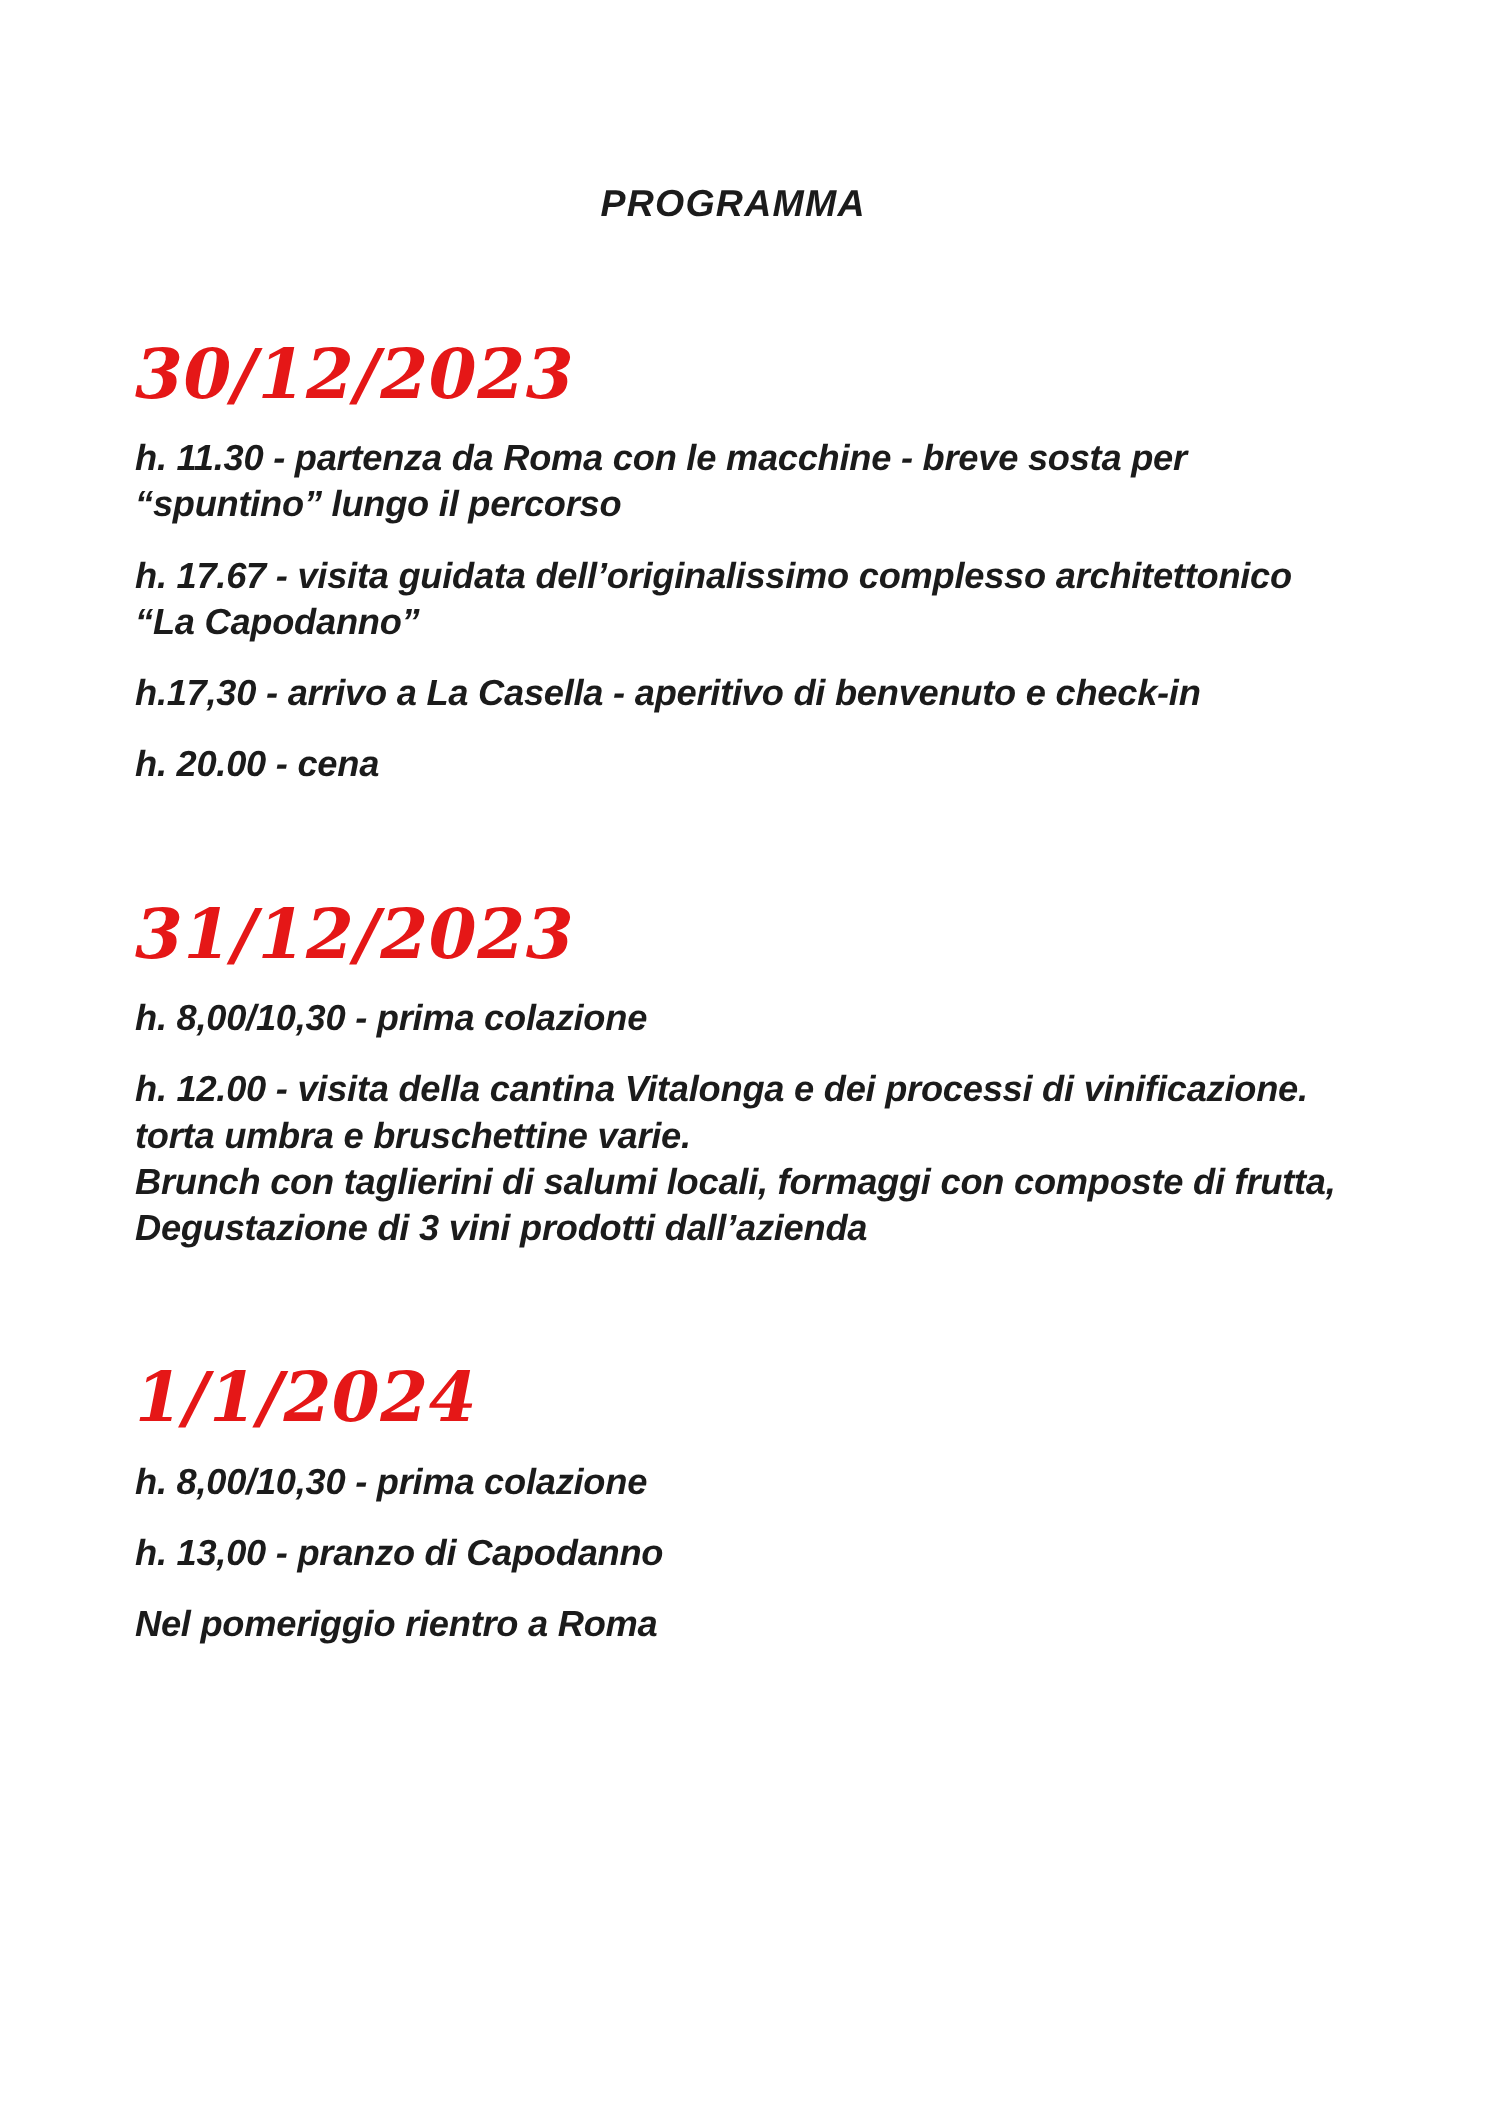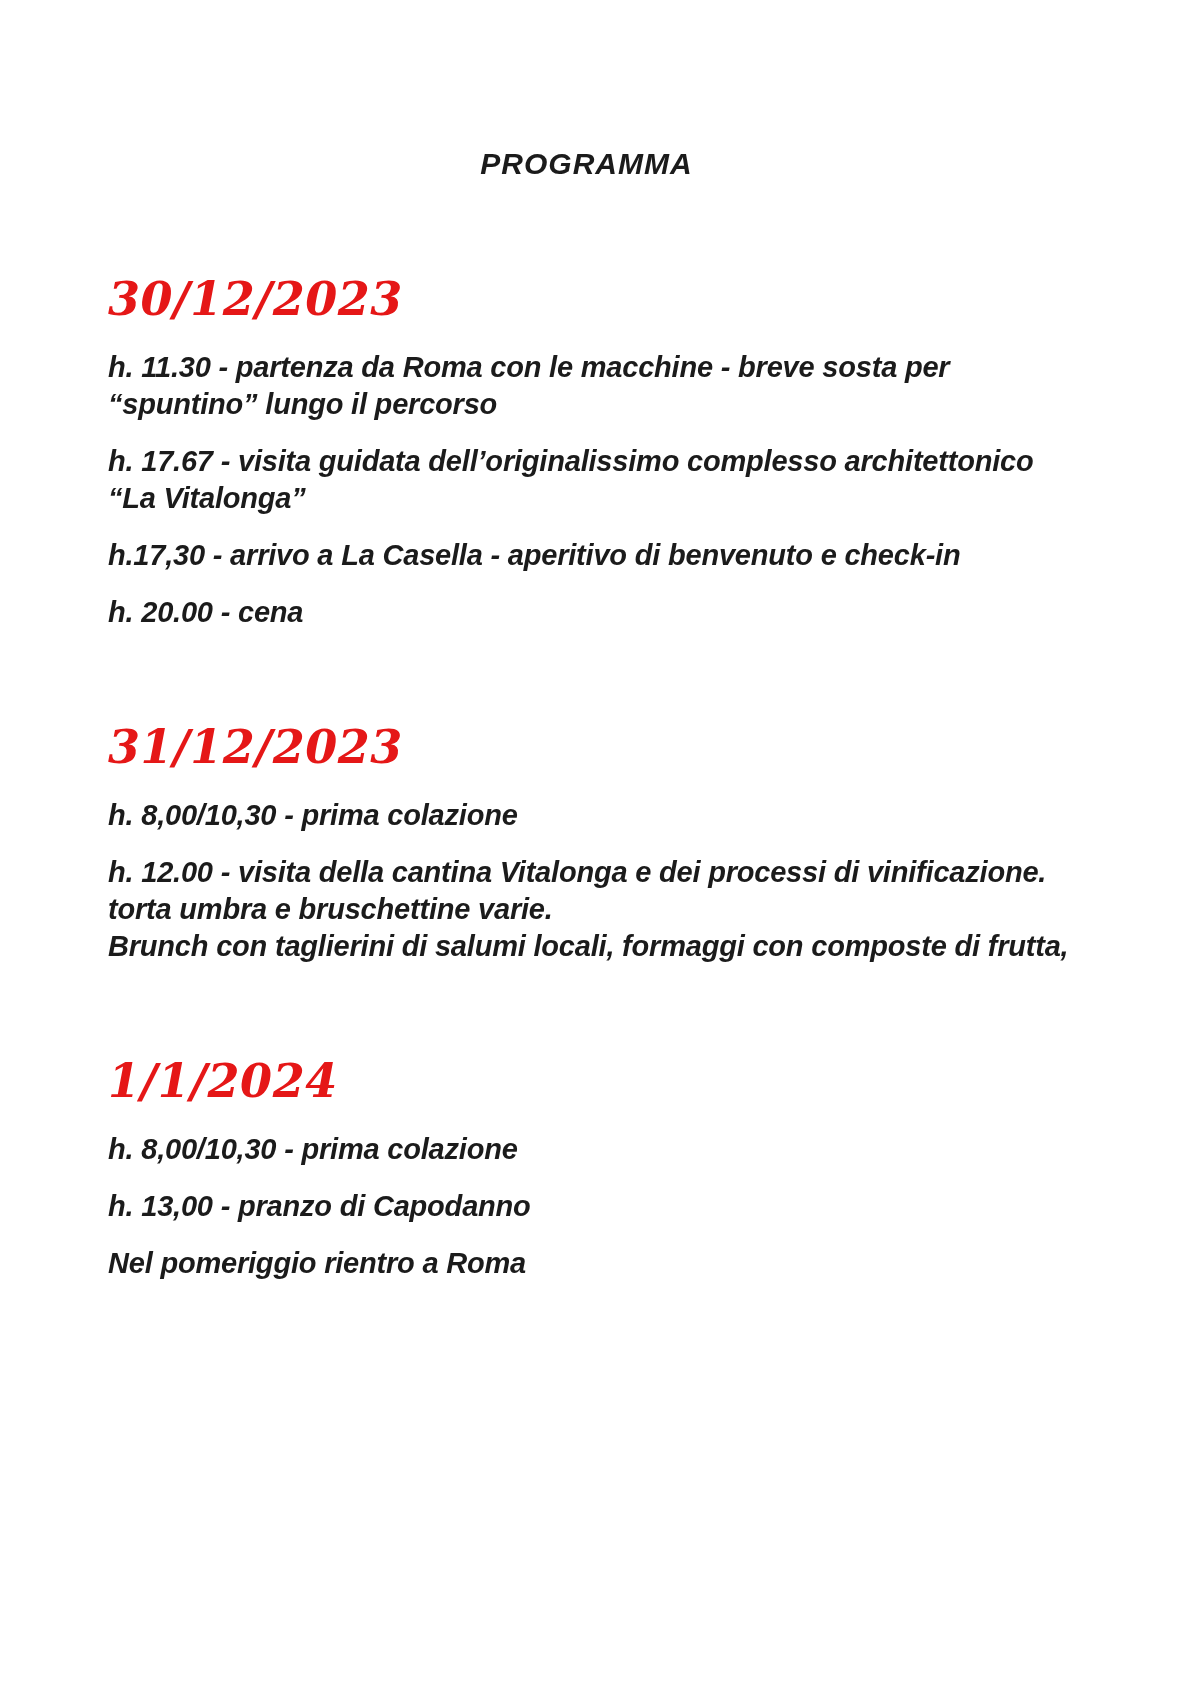--- a/index.html
+++ b/index.html
@@ -27,21 +27,21 @@
     font-weight: bold;
     font-style: italic;
     letter-spacing: 1px;
     color: var(--text);
   }
   .day-heading {
     margin: 88px 0 22px 0;
     font-family: "DejaVu Serif", serif;
     font-weight: bold;
     font-style: italic;
-    font-size: 46px;
+    font-size: 55px;
     line-height: 56px;
     letter-spacing: 0.5px;
     color: var(--accent);
   }
   .para {
     margin: 0 0 20px 0;
   }
   .line {
     font-weight: bold;
     font-style: italic;
@@ -60,39 +60,40 @@
   <h1 class="doc-title">PROGRAMMA</h1>
 
   <section>
     <h2 class="day-heading">30/12/2023</h2>
     <div class="para">
       <div class="line">h. 11.30 - partenza da Roma con le macchine - breve sosta per</div>
       <div class="line">“spuntino” lungo il percorso</div>
     </div>
     <div class="para">
       <div class="line">h. 17.67 - visita guidata dell’originalissimo complesso architettonico</div>
-      <div class="line">“La Vitalonga”</div>
+      <div class="line">“La Capodanno”</div>
     </div>
     <div class="para">
       <div class="line">h.17,30 - arrivo a La Casella - aperitivo di benvenuto e check-in</div>
     </div>
     <div class="para">
       <div class="line">h. 20.00 - cena</div>
     </div>
   </section>
 
   <section>
     <h2 class="day-heading">31/12/2023</h2>
     <div class="para">
       <div class="line">h. 8,00/10,30 - prima colazione</div>
     </div>
     <div class="para">
       <div class="line">h. 12.00 - visita della cantina Vitalonga e dei processi di vinificazione.</div>
       <div class="line">torta umbra e bruschettine varie.</div>
       <div class="line">Brunch con taglierini di salumi locali, formaggi con composte di frutta,</div>
+      <div class="line">Degustazione di 3 vini prodotti dall’azienda</div>
     </div>
   </section>
 
   <section>
     <h2 class="day-heading">1/1/2024</h2>
     <div class="para">
       <div class="line">h. 8,00/10,30 - prima colazione</div>
     </div>
     <div class="para">
       <div class="line">h. 13,00 - pranzo di Capodanno</div>

